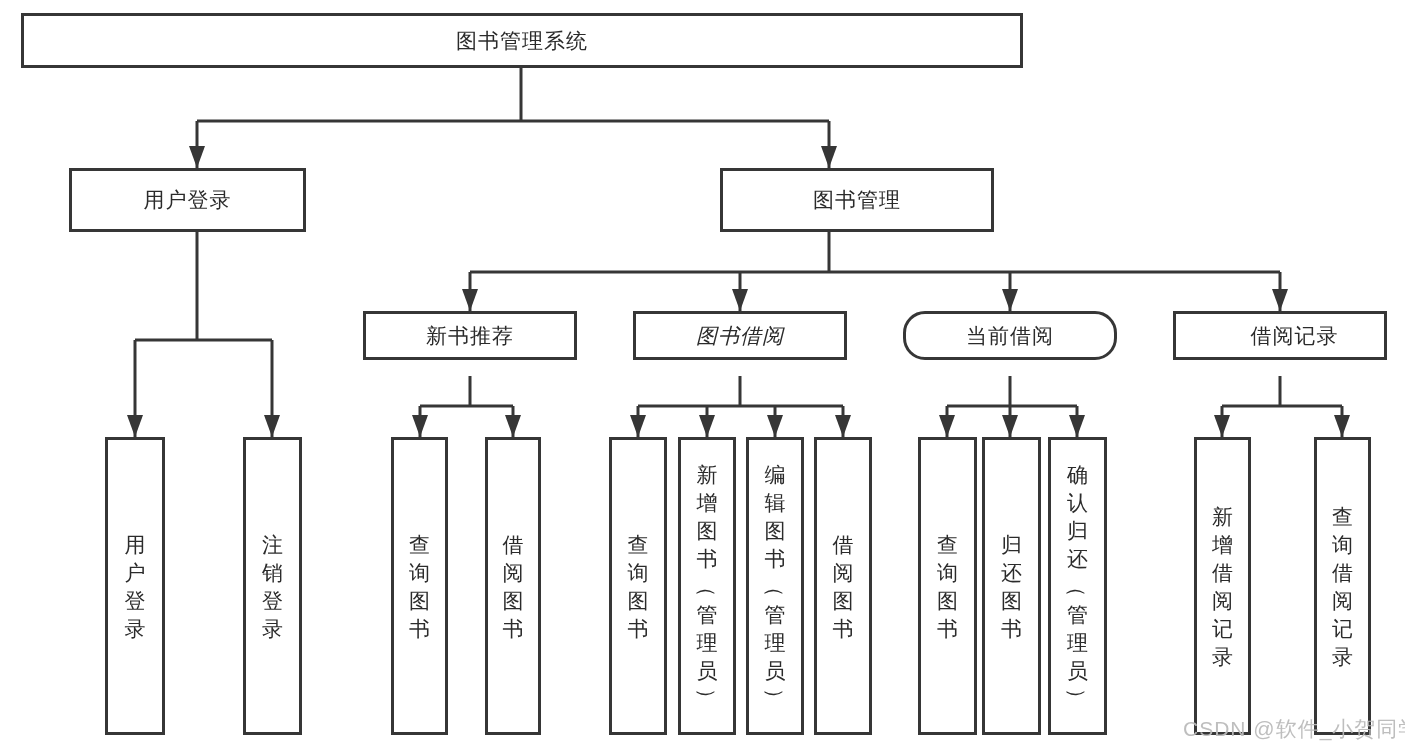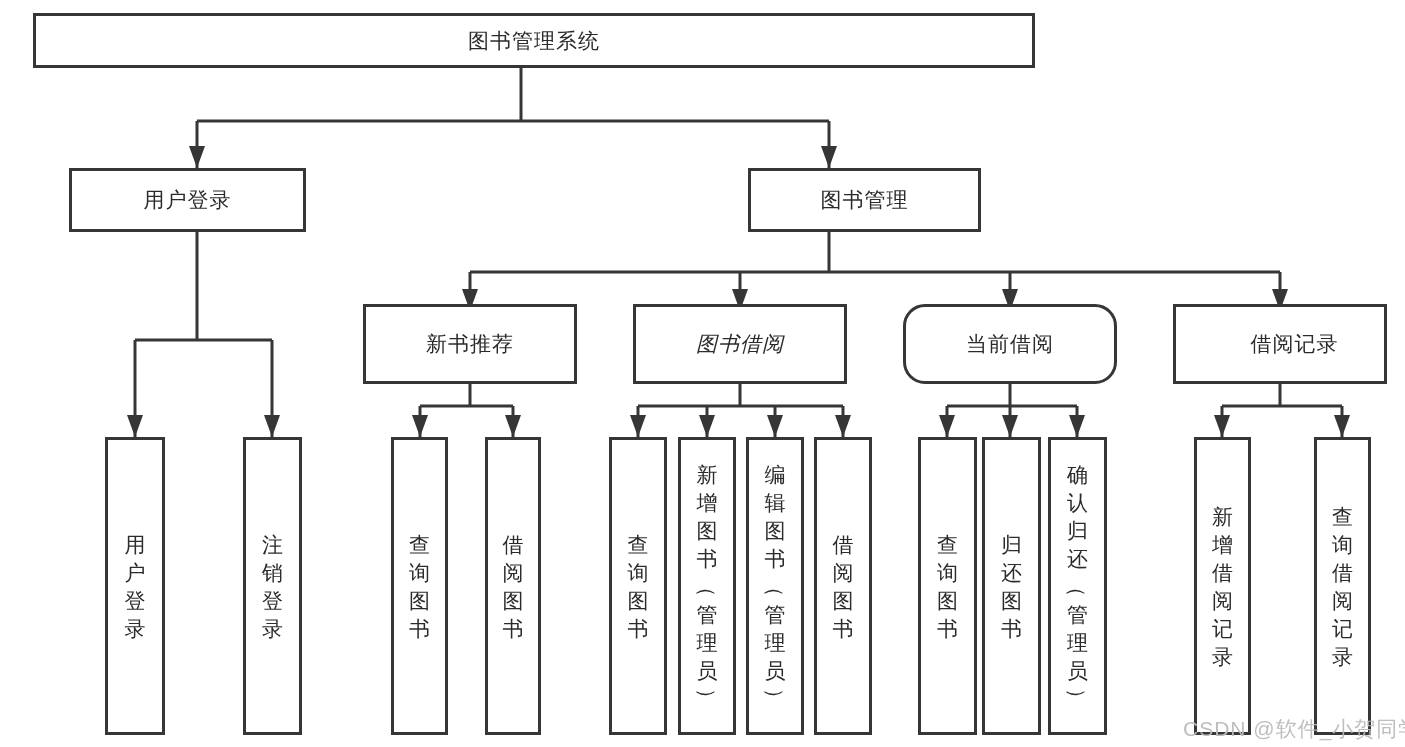--- a/index.html
+++ b/index.html
@@ -16,23 +16,23 @@
     position:absolute;
     box-sizing:border-box;
     background:#ffffff;
     border:3px solid #363636;
     display:flex;align-items:center;justify-content:center;
     z-index:1;
     font-size:21px;
     letter-spacing:1px;
     white-space:nowrap;
   }
-  .root{left:33px;top:13px;width:1002px;height:55px;}
+  .root{left:21px;top:13px;width:1002px;height:55px;}
   .lv2{top:168px;height:64px;}
-  .lv3{top:304px;height:80px;width:214px;}
+  .lv3{top:311px;height:49px;width:214px;}
   .leaf{top:437px;height:298px;}
   .vtext{
     display:flex;flex-direction:column;align-items:center;justify-content:center;
     height:100%;width:100%;
     font-size:21px;line-height:21px;letter-spacing:0;
   }
   .vtext span{display:block;margin:3.5px 0;}
   .vtext span.rot{transform:rotate(90deg);}
   #watermark{
     position:absolute;
@@ -88,21 +88,21 @@
     <line class="wire" marker-end="url(#arw)" x1="1010" y1="406" x2="1010" y2="437"></line>
     <line class="wire" marker-end="url(#arw)" x1="1077" y1="406" x2="1077" y2="437"></line>
 
     <line class="wire" marker-end="url(#arw)" x1="1222" y1="406" x2="1222" y2="437"></line>
     <line class="wire" marker-end="url(#arw)" x1="1342" y1="406" x2="1342" y2="437"></line>
   </svg>
 
   <div class="node root">图书管理系统</div>
 
   <div class="node lv2" style="left:69px;width:237px;">用户登录</div>
-  <div class="node lv2" style="left:748px;width:233px;">图书管理</div>
+  <div class="node lv2" style="left:720px;width:274px;">图书管理</div>
 
   <div class="node lv3" style="left:363px;">新书推荐</div>
   <div class="node lv3" style="left:633px;font-style:italic;">图书借阅</div>
   <div class="node lv3" style="left:903px;border-radius:22px;">当前借阅</div>
   <div class="node lv3" style="left:1173px;padding-left:29px;">借阅记录</div>
 
   <div class="node leaf" style="left:105px;width:60px;">
     <div class="vtext">
         <span>用</span>
         <span>户</span>

